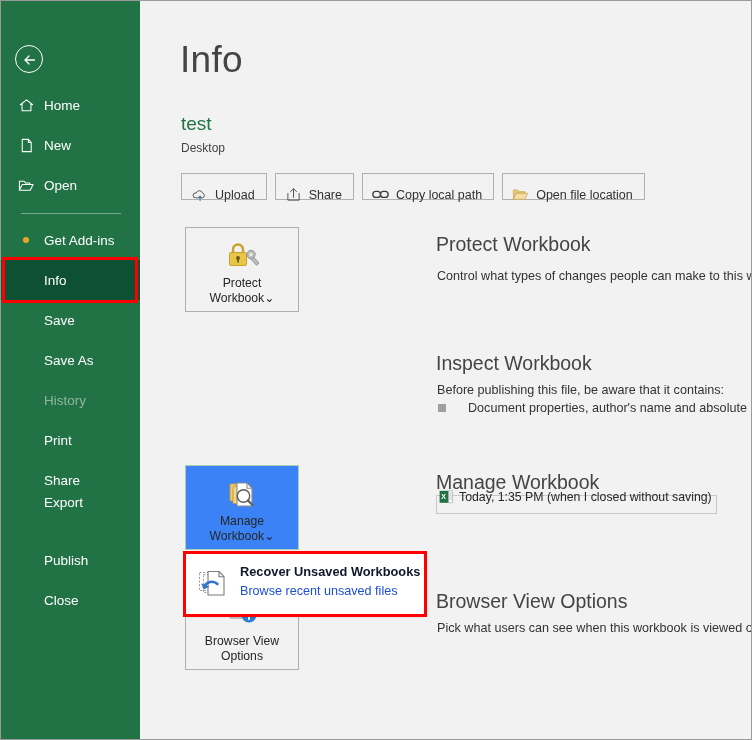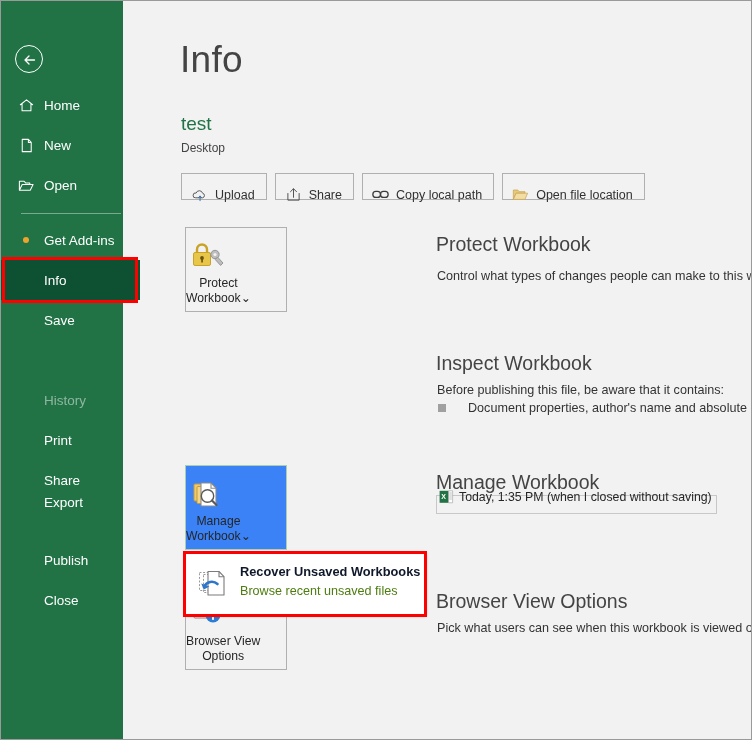--- a/index.html
+++ b/index.html
@@ -14,21 +14,21 @@
     position: relative;
     width: 752px; height: 740px;
     border: 1px solid #9a9a9a;
     background: #f2f2f2;
     overflow: hidden;
   }
 
   
   #sidebar {
     position: absolute; left: 0; top: 0;
-    width: 122px; height: 740px;
+    width: 139px; height: 740px;
     background: #217346;
     color: #ffffff;
   }
   #back-btn {
     position: absolute; left: 14px; top: 44px;
     width: 28px; height: 28px;
     border: 1.4px solid #ffffff;
     border-radius: 50%;
     cursor: pointer;
   }
@@ -101,25 +101,25 @@
     cursor: pointer;
     white-space: nowrap;
   }
   .tb-btn .tbico {
     width: 17px; height: 16px;
     margin-right: 7px;
     display: flex; align-items: center; justify-content: center;
   }
   .big-btn {
     position: absolute;
-    width: 102px; height: 85px;
+    width: 114px; height: 85px;
     border: 1px solid #b0b0b0;
     background: #f2f2f2;
     display: flex; flex-direction: column;
-    align-items: flex-start; justify-content: flex-start;
+    align-items: center; justify-content: flex-start;
     cursor: pointer;
   }
   .big-btn.hover { background: #3b82f6; border-color: #a9d0b3; }
   .big-btn .bico {
     margin-top: 11px; height: 34px;
     display: flex; align-items: center; justify-content: center;
   }
   .big-btn .btxt {
     margin-top: 3px;
     font-size: 12.2px; color: #262626;
@@ -174,21 +174,21 @@
     position: absolute; left: 12px; top: 16px;
     width: 34px; height: 32px;
   }
   #popup .ptitle {
     position: absolute; left: 54px; top: 10px;
     font-size: 12.8px; font-weight: bold; color: #0f172a;
     white-space: nowrap;
   }
   #popup .pdesc {
     position: absolute; left: 54px; top: 30px;
-    font-size: 12.6px; color: #4d7c0f;
+    font-size: 12.6px; color: #1d4ed8;
     white-space: nowrap;
   }
   #popup-highlight {
     position: absolute; left: 182px; top: 550px;
     width: 244px; height: 66px;
     border: 3px solid #ff0000;
     z-index: 31;
     pointer-events: none;
   }
 </style>
@@ -242,20 +242,23 @@
     </div>
 
     <div class="nav-item selected" style="top:259px">
       <span class="lbl">Info</span>
     </div>
 
     <div class="nav-item" style="top:299px">
       <span class="lbl">Save</span>
     </div>
 
+    <div class="nav-item" style="top:339px">
+      <span class="lbl">Save As</span>
+    </div>
 
     <div class="nav-item disabled" style="top:379px">
       <span class="lbl">History</span>
     </div>
 
     <div class="nav-item" style="top:419px">
       <span class="lbl">Print</span>
     </div>
 
     <div class="nav-item" style="top:459px">

